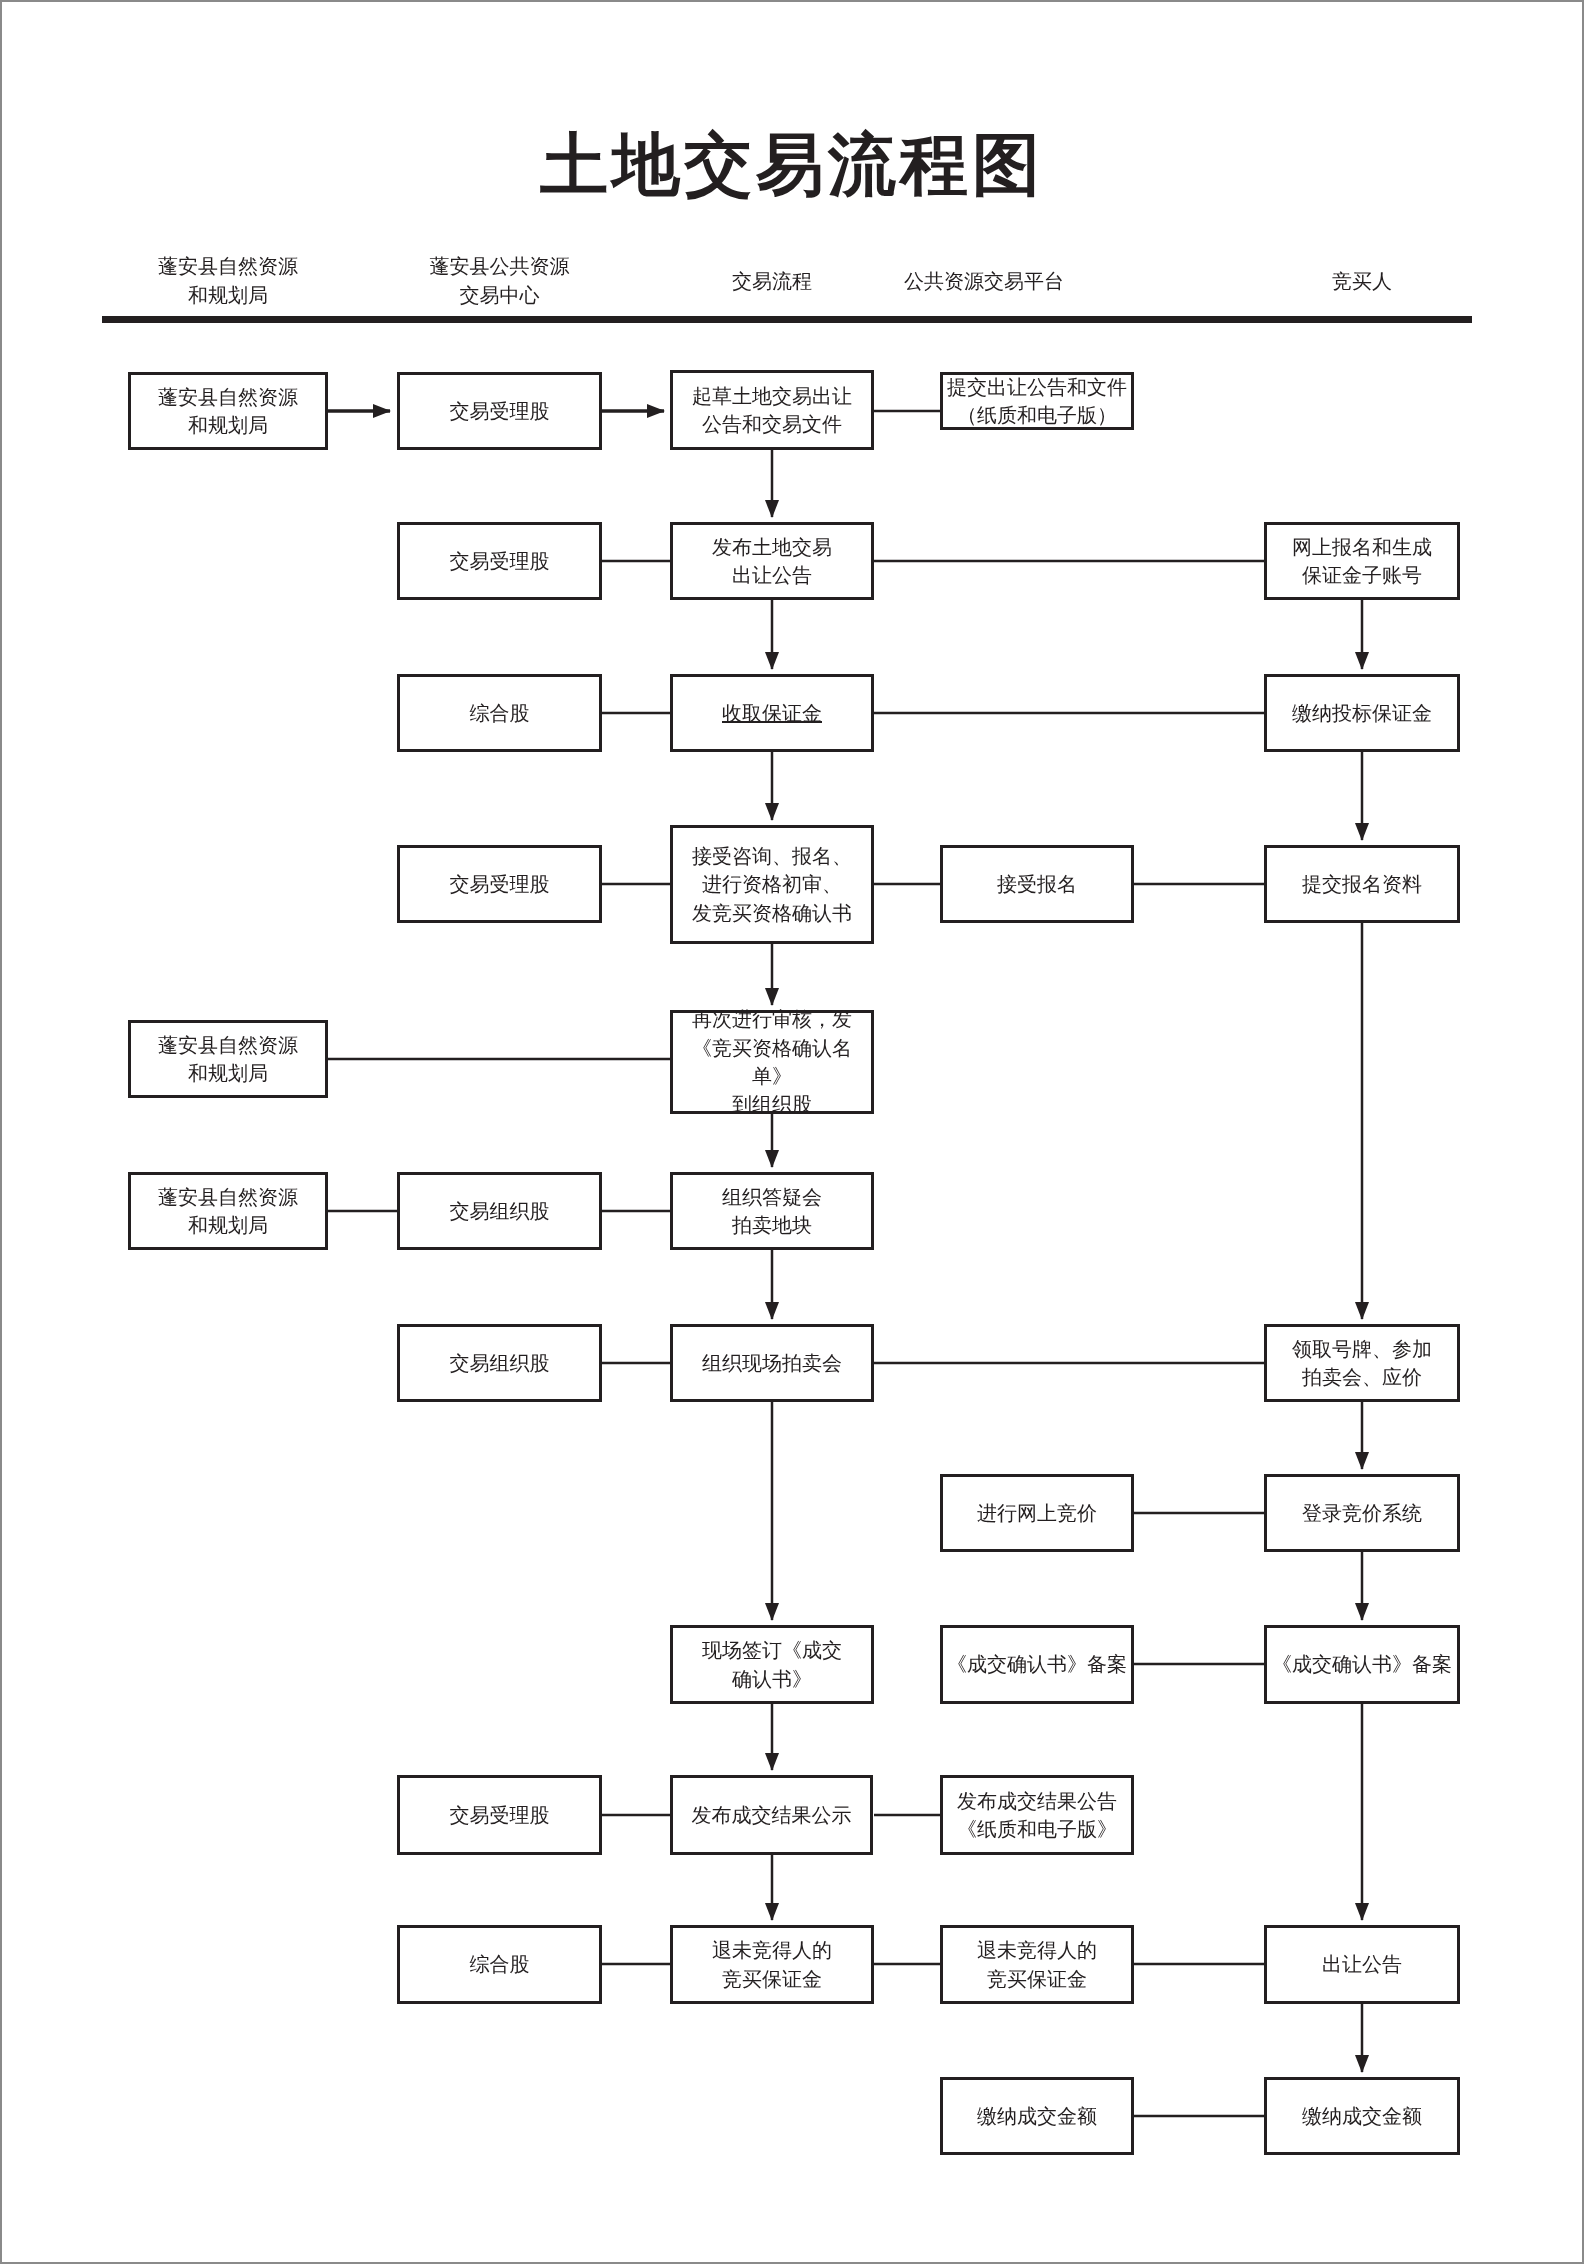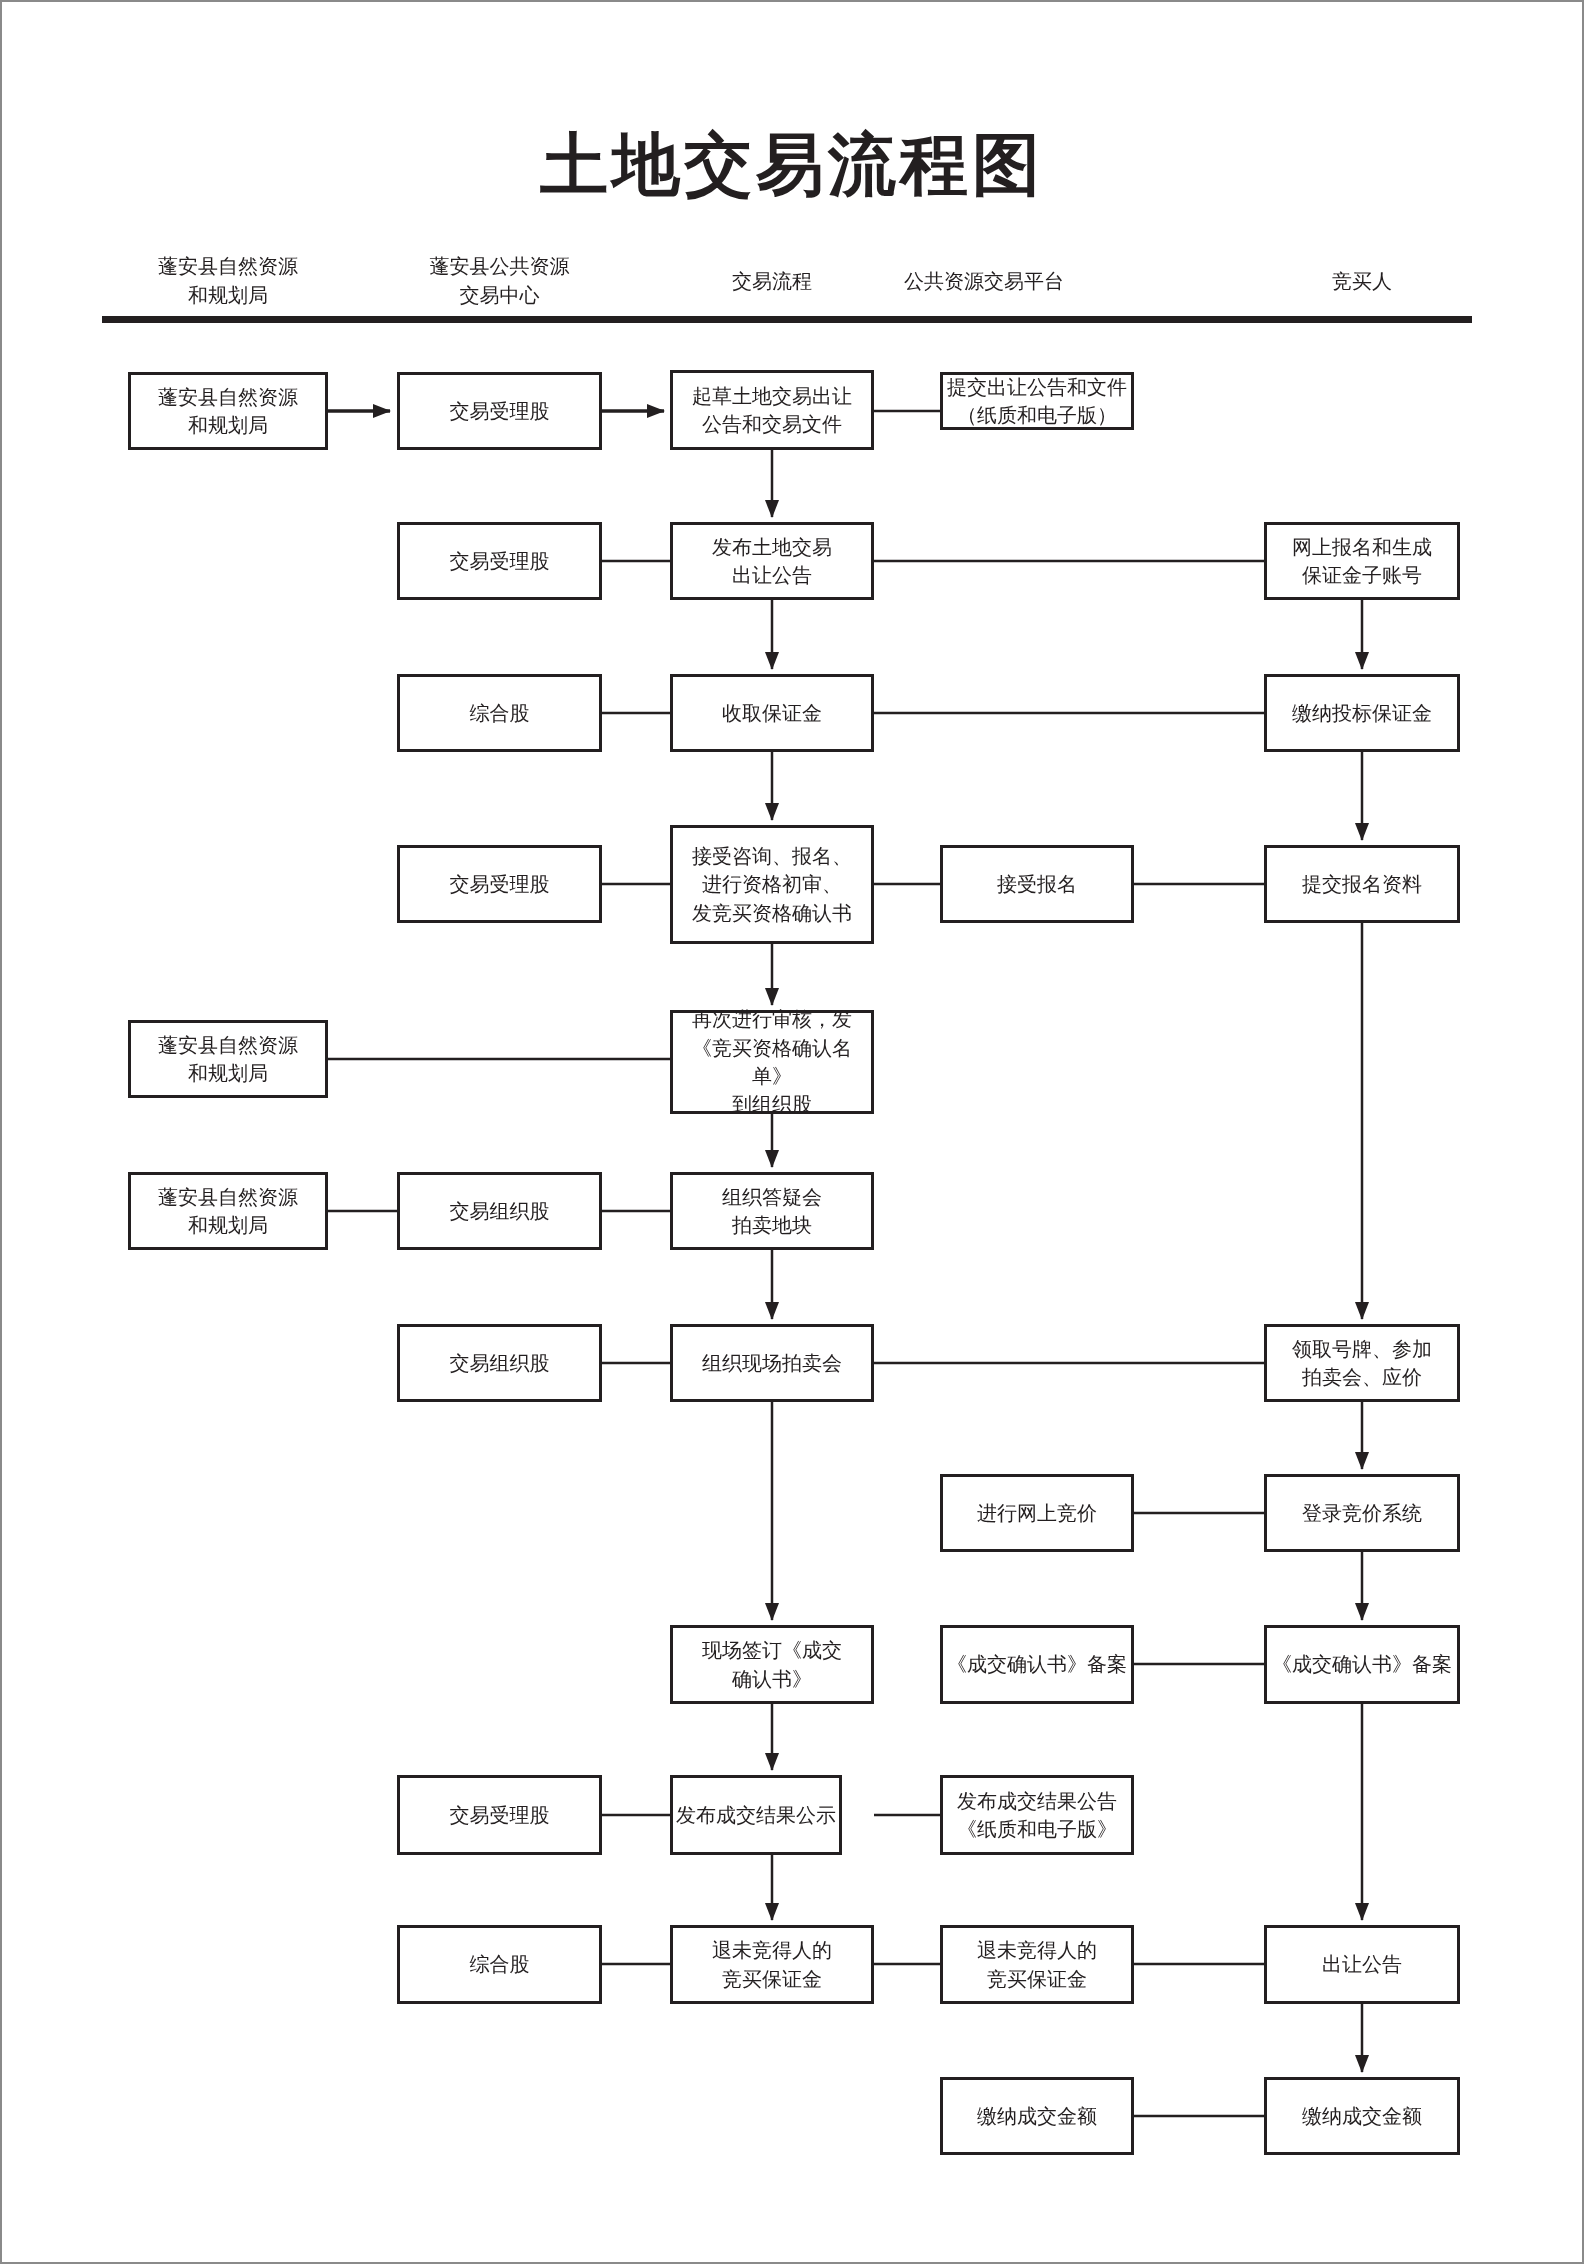--- a/index.html
+++ b/index.html
@@ -121,21 +121,21 @@
   <div class="node" style="left:938px;top:370px;width:194px;height:58px;">提交出让公告和文件
 （纸质和电子版）</div>
 
   <div class="node" style="left:395px;top:520px;width:205px;height:78px;">交易受理股</div>
   <div class="node" style="left:668px;top:520px;width:204px;height:78px;">发布土地交易
 出让公告</div>
   <div class="node" style="left:1262px;top:520px;width:196px;height:78px;">网上报名和生成
 保证金子账号</div>
 
   <div class="node" style="left:395px;top:672px;width:205px;height:78px;">综合股</div>
-  <div class="node" style="left:668px;top:672px;width:204px;height:78px;">收取保证金</div>
+  <div class="node" style="left:668px;top:672px;width:204px;height:78px;text-decoration:underline;">收取保证金</div>
   <div class="node" style="left:1262px;top:672px;width:196px;height:78px;">缴纳投标保证金</div>
 
   <div class="node" style="left:395px;top:843px;width:205px;height:78px;">交易受理股</div>
   <div class="node" style="left:668px;top:823px;width:204px;height:119px;">接受咨询、报名、
 进行资格初审、
 发竞买资格确认书</div>
   <div class="node" style="left:938px;top:843px;width:194px;height:78px;">接受报名</div>
   <div class="node" style="left:1262px;top:843px;width:196px;height:78px;">提交报名资料</div>
 
   <div class="node" style="left:126px;top:1018px;width:200px;height:78px;">蓬安县自然资源
@@ -157,21 +157,21 @@
 
   <div class="node" style="left:938px;top:1472px;width:194px;height:78px;">进行网上竞价</div>
   <div class="node" style="left:1262px;top:1472px;width:196px;height:78px;">登录竞价系统</div>
 
   <div class="node" style="left:668px;top:1623px;width:204px;height:79px;">现场签订《成交
 确认书》</div>
   <div class="node" style="left:938px;top:1623px;width:194px;height:79px;">《成交确认书》备案</div>
   <div class="node" style="left:1262px;top:1623px;width:196px;height:79px;">《成交确认书》备案</div>
 
   <div class="node" style="left:395px;top:1773px;width:205px;height:80px;">交易受理股</div>
-  <div class="node" style="left:668px;top:1773px;width:172px;height:80px;">发布成交结果公示</div>
+  <div class="node" style="left:668px;top:1773px;width:203px;height:80px;">发布成交结果公示</div>
   <div class="node" style="left:938px;top:1773px;width:194px;height:80px;">发布成交结果公告
 《纸质和电子版》</div>
 
   <div class="node" style="left:395px;top:1923px;width:205px;height:79px;">综合股</div>
   <div class="node" style="left:668px;top:1923px;width:204px;height:79px;">退未竞得人的
 竞买保证金</div>
   <div class="node" style="left:938px;top:1923px;width:194px;height:79px;">退未竞得人的
 竞买保证金</div>
   <div class="node" style="left:1262px;top:1923px;width:196px;height:79px;">出让公告</div>
 

